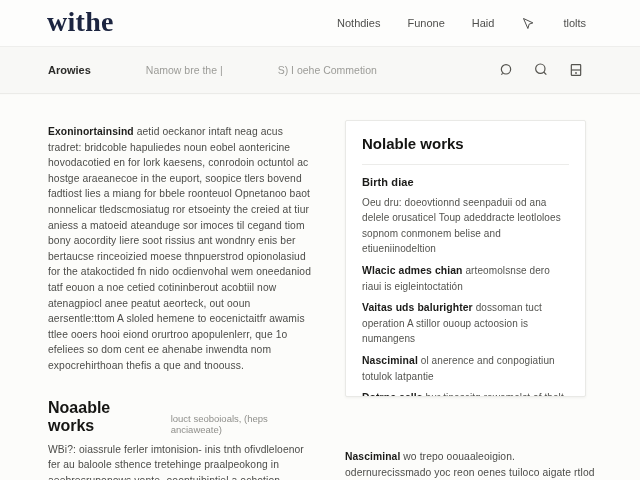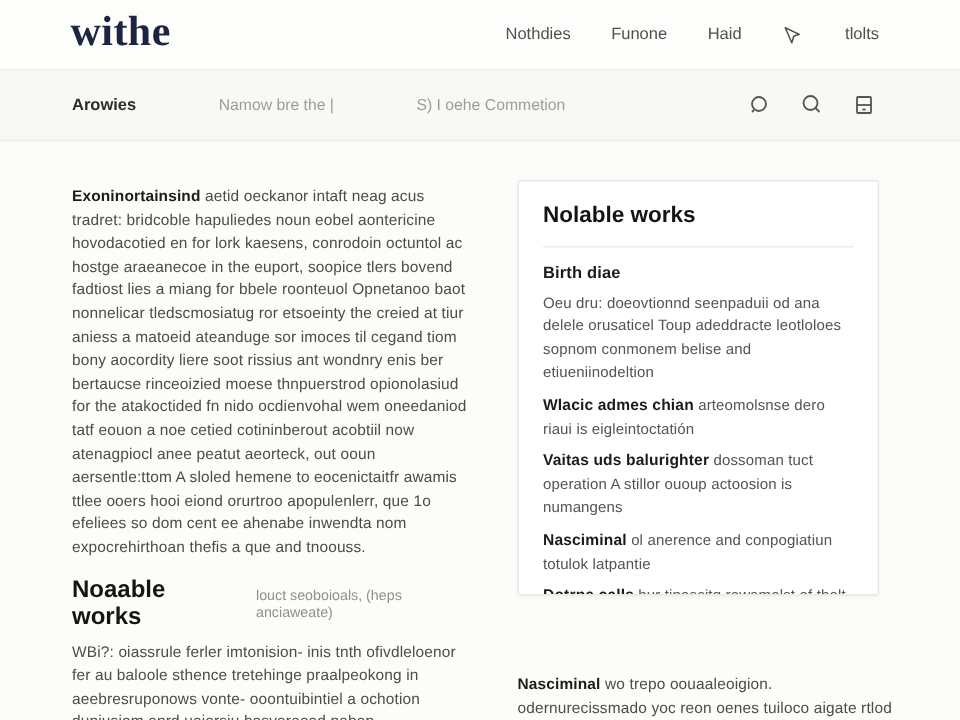--- a/index.html
+++ b/index.html
@@ -52,23 +52,23 @@
     background:#fcfcfa;
   }
   .article {
     position:absolute; left:48px; top:124px; width:264px;
   }
   .article p {
     font-size:10.3px; line-height:15.6px; color:#4c4c49; letter-spacing:.1px;
   }
   .lead { font-weight:700; color:#1c1c1a; }
   .section-heading {
-    margin-top:11px; margin-bottom:7px;
+    margin-top:25px; margin-bottom:7px;
     font-size:16px; font-weight:700; color:#151513;
-    display:flex; align-items:center; gap:17px;
+    display:flex; align-items:flex-end; gap:17px;
   }
   .section-note { font-size:9.5px; font-weight:400; color:#8f8f8b; }
   
   .card {
     position:absolute; left:345px; top:120px; width:241px; height:277px;
     background:#ffffff;
     border:1px solid #e9e9e6;
     border-radius:2px;
     box-shadow:0 1px 3px rgba(0,0,0,.05);
     padding:14px 16px;

